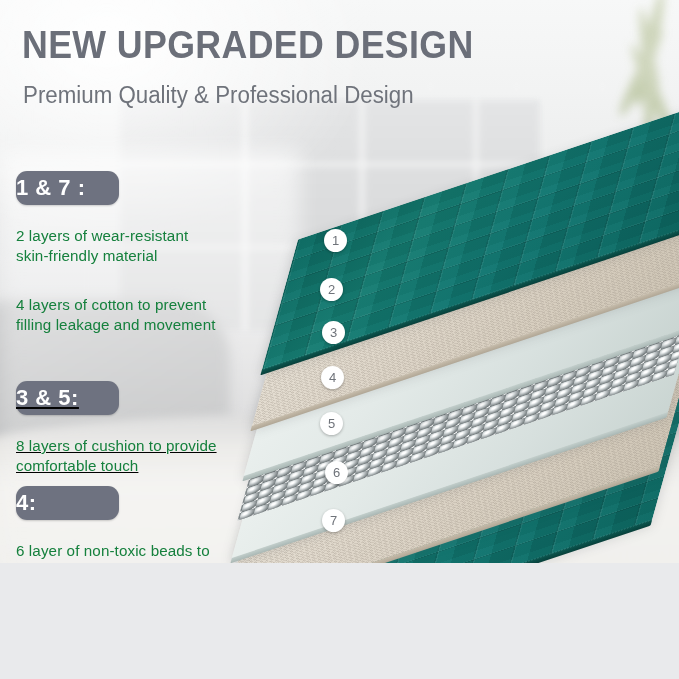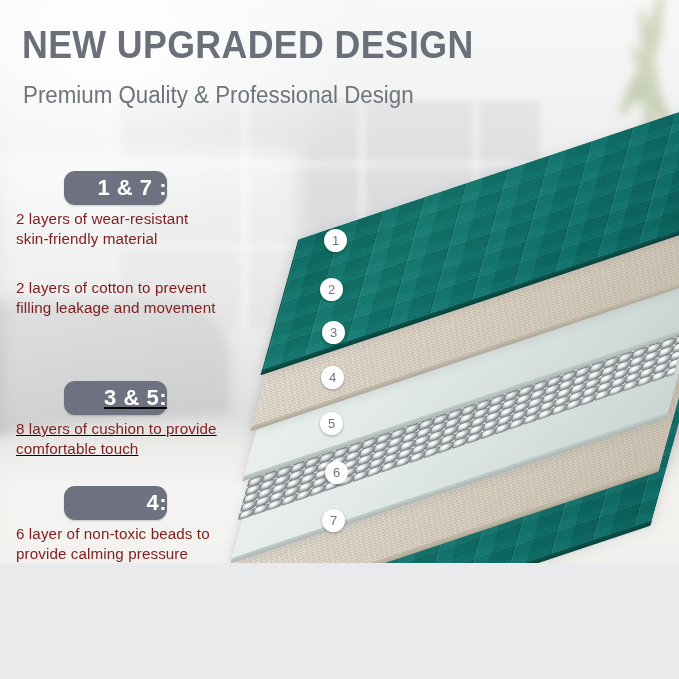--- a/index.html
+++ b/index.html
@@ -116,28 +116,27 @@
   .features { position:absolute; left:0; top:0; width:300px; height:679px; }
   .feature { position:absolute; left:16px; width:270px; }
   .badge {
     display:block; width:103px; height:34px;
     background:#6e7280;
     border-radius:11px;
     box-shadow:0 1px 2px rgba(0,0,0,.18);
     color:#ffffff;
     font-size:22px; font-weight:700; letter-spacing:.5px;
     line-height:34px;
-    text-align:right;
+    text-align:left;
     white-space:nowrap;
-    margin-left:48px;
   }
   .desc {
-    margin-top:4px;
+    margin-top:21px;
     font-size:15.2px; line-height:1.32;
-    color:#7f1d1d;
+    color:#15803d;
     white-space:pre-line;
     letter-spacing:.1px;
   }
 
   
   .stack { position:absolute; left:0; top:0; width:679px; height:679px; }
 
   .layer {
     position:absolute;
     width:460px; height:240px;
@@ -290,21 +289,21 @@
 
   <div class="features">
 
     <div class="feature" style="top:171px;">
       <span class="badge">1 &amp; 7 :</span>
       <div class="desc">2 layers of wear-resistant
 skin-friendly material</div>
     </div>
 
     <div class="feature" style="top:274px;">
-      <div class="desc">2 layers of cotton to prevent
+      <div class="desc">4 layers of cotton to prevent
 filling leakage and movement</div>
     </div>
 
     <div class="feature" style="top:381px;text-decoration:underline;">
       <span class="badge">3 &amp; 5:</span>
       <div class="desc">8 layers of cushion to provide
 comfortable touch</div>
     </div>
 
     <div class="feature" style="top:486px;">

